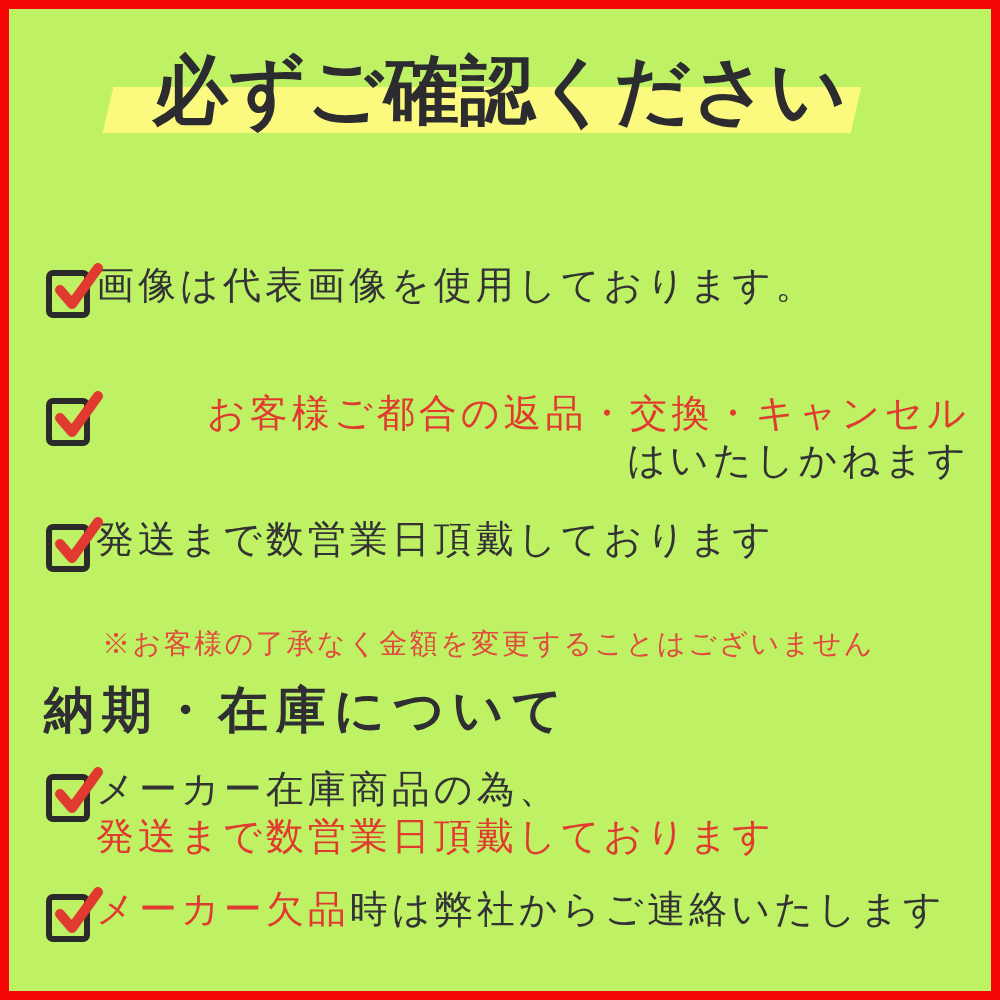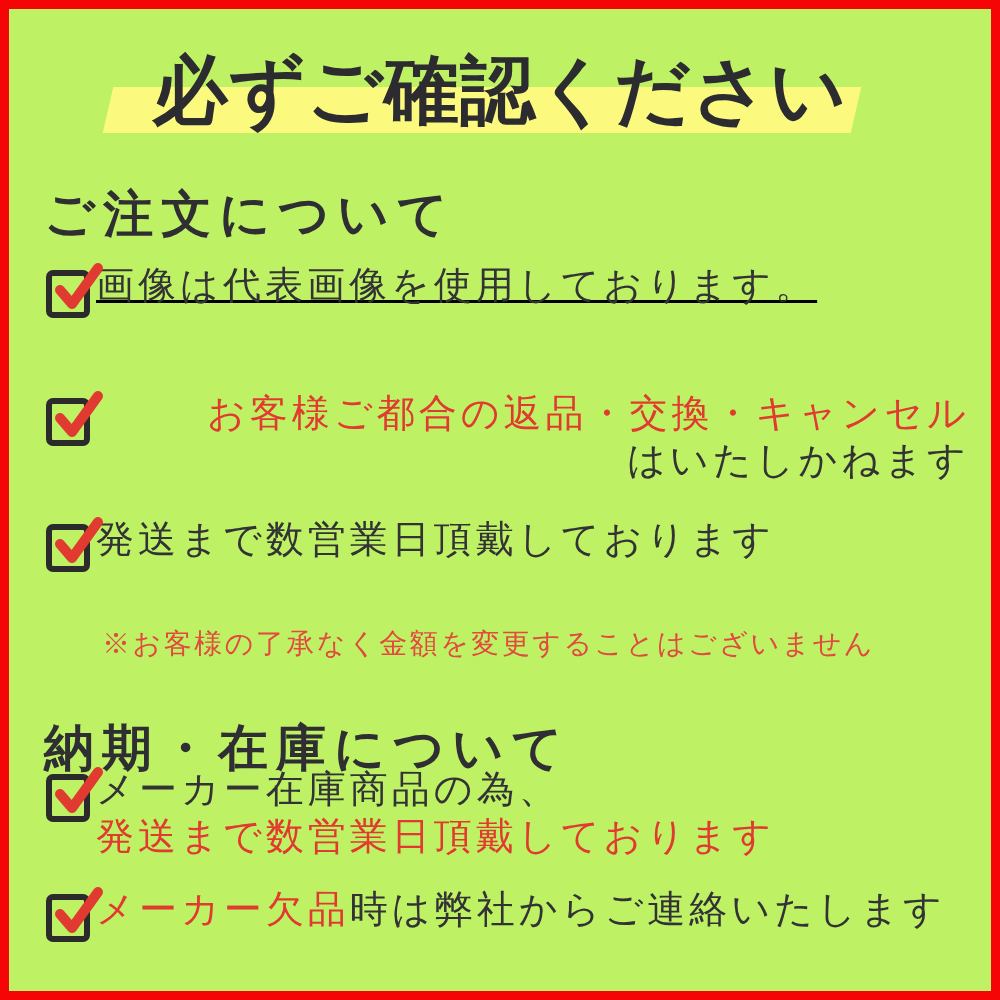--- a/index.html
+++ b/index.html
@@ -40,21 +40,21 @@
     position:absolute;
     left:44px;
     margin:0;
     font-size:50px;line-height:60px;
     font-weight:700;
     color:#2e2e33;
     letter-spacing:8px;
     z-index:2;
   }
   .heading.h-order{top:184px;}
-  .heading.h-stock{top:718px;}
+  .heading.h-stock{top:680px;}
   .item{
     position:absolute;
     left:46px;right:30px;
     z-index:2;
   }
   .item .line{
     padding-left:50px;
     font-size:38px;
     line-height:47px;
     letter-spacing:4px;
@@ -68,21 +68,21 @@
     width:32px;height:36px;
     border:6px solid #2b2b2b;
     border-radius:7px;
   }
   .checkbox svg{
     position:absolute;
     left:-4px;top:-18px;
     width:56px;height:56px;
     overflow:visible;
   }
-  .item-1{top:262px;text-decoration:underline;}
+  .item-1{top:262px;}
   .item-2{top:390px;text-align:right;}
   .item-3{top:516px;}
   .item-4{top:766px;}
   .item-5{top:886px;}
   .note{
     position:absolute;
     left:102px;top:626px;
     font-size:28px;line-height:36px;
     letter-spacing:2.5px;
     color:#e14a3f;
@@ -92,21 +92,20 @@
 </style>
 </head>
 <body>
 
 <div class="page">
   <div class="frame"></div>
 
   <div class="title-highlight"></div>
   <h1 class="title">必ずご確認ください</h1>
 
-  <h2 class="heading h-order">ご注文について</h2>
 
   <div class="item item-1">
     <span class="checkbox">
       <svg viewBox="0 0 56 56">
         <path d="M12 32 L24 46 L50 10" stroke="#e13a30" stroke-width="10" fill="none" stroke-linecap="round" stroke-linejoin="round"></path>
       </svg>
     </span>
     <div class="line"><span class="black">画像は代表画像を使用しております。</span></div>
   </div>
 

